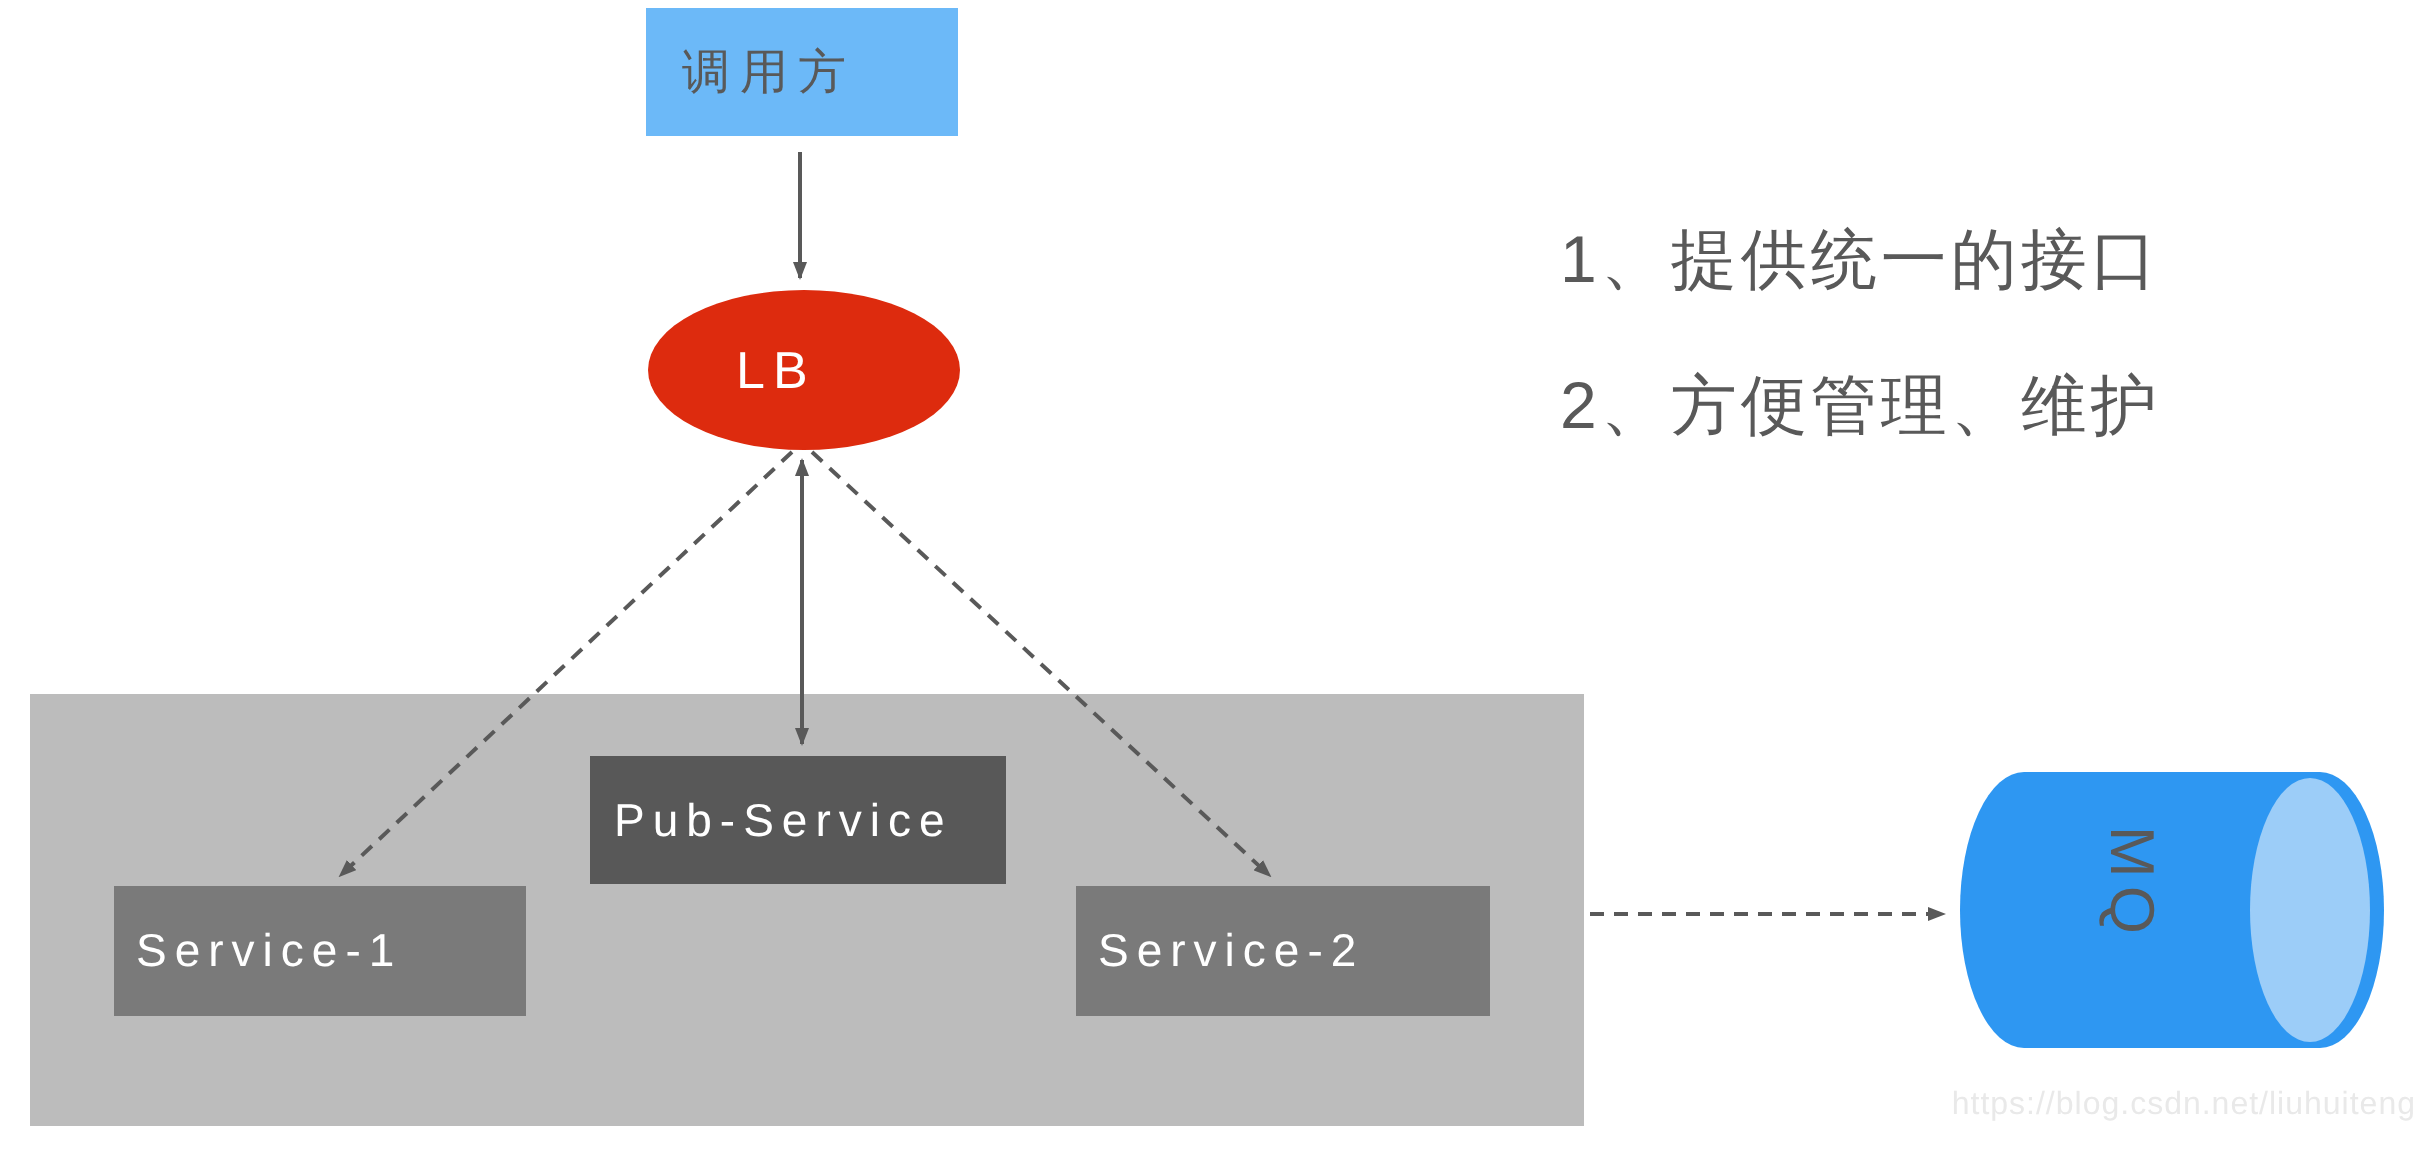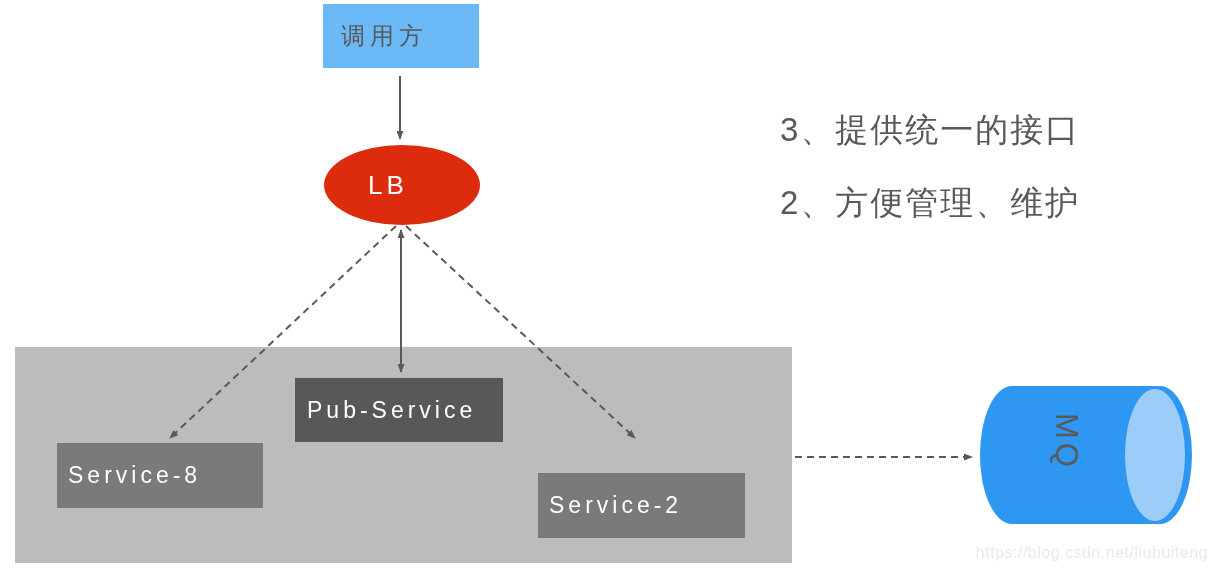--- a/index.html
+++ b/index.html
@@ -65,21 +65,21 @@
     padding-left: 12px;
   }
   .service-box {
     background: var(--service_bg, #7A7A7A);
     color: #ffffff;
     font-size: 23px;
     letter-spacing: 4px;
     padding-left: 11px;
   }
   .service-1-box { left: 57px;  top: 443px; width: 206px; height: 65px; }
-  .service-2-box { left: 538px; top: 443px; width: 207px; height: 65px; margin-top: 30px; }
+  .service-2-box { left: 538px; top: 443px; width: 207px; height: 65px; }
   .note {
     position: absolute;
     left: 780px;
     color: var(--note_text, #595959);
     font-size: 33px;
     letter-spacing: 2px;
     white-space: nowrap;
     z-index: 2;
   }
   .note-1 { top: 108px; }
@@ -147,25 +147,25 @@
 
   <div class="node pub-service-box">
     <span>Pub-Service</span>
   </div>
 
   <div class="node lb-ellipse">
     <span>LB</span>
   </div>
 
   <div class="node service-box service-1-box">
-    <span>Service-8</span>
+    <span>Service-1</span>
   </div>
 
   <div class="node service-box service-2-box">
     <span>Service-2</span>
   </div>
 
-  <div class="note note-1">3、提供统一的接口</div>
+  <div class="note note-1">1、提供统一的接口</div>
   <div class="note note-2">2、方便管理、维护</div>
 
   <div class="watermark">https://blog.csdn.net/liuhuiteng</div>
 
 </div>
 
 </body></html>

